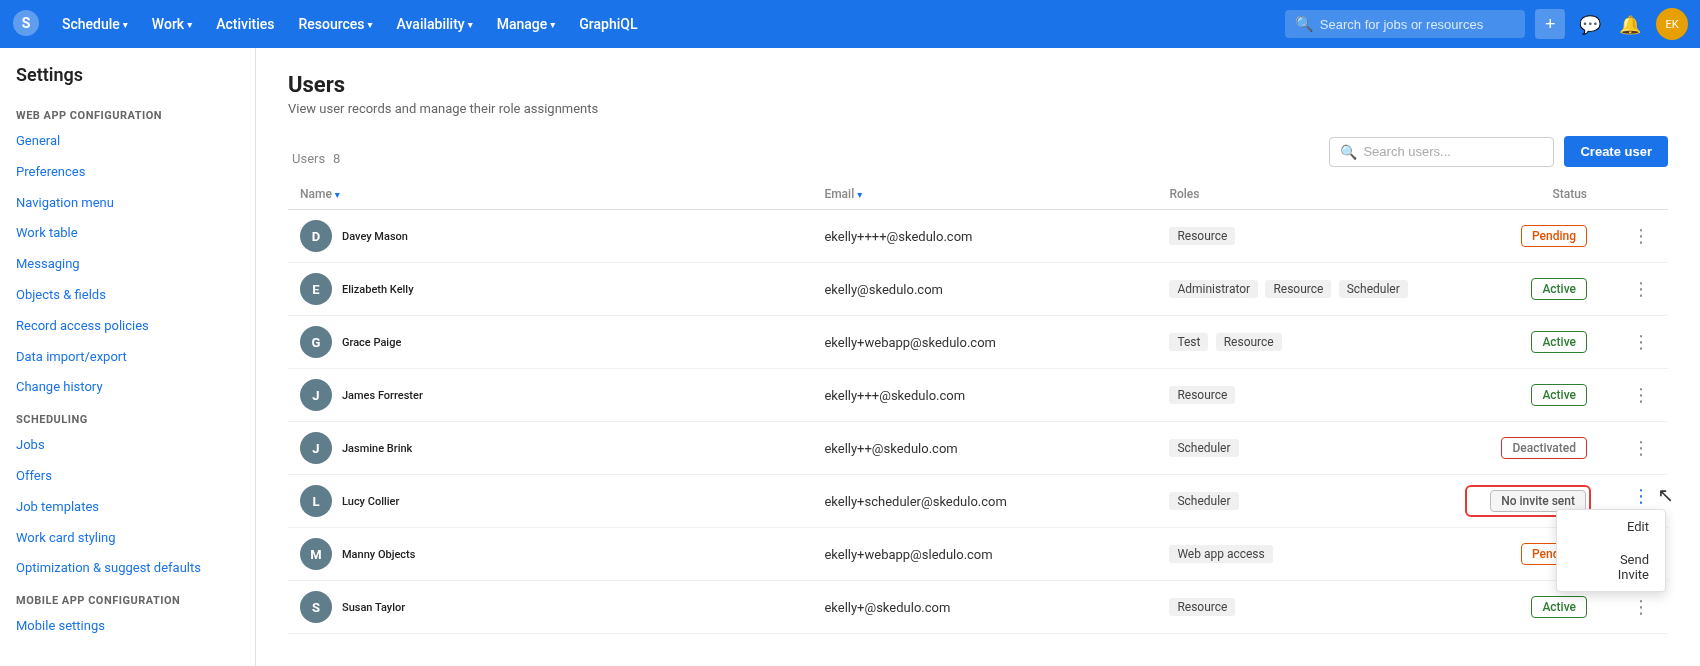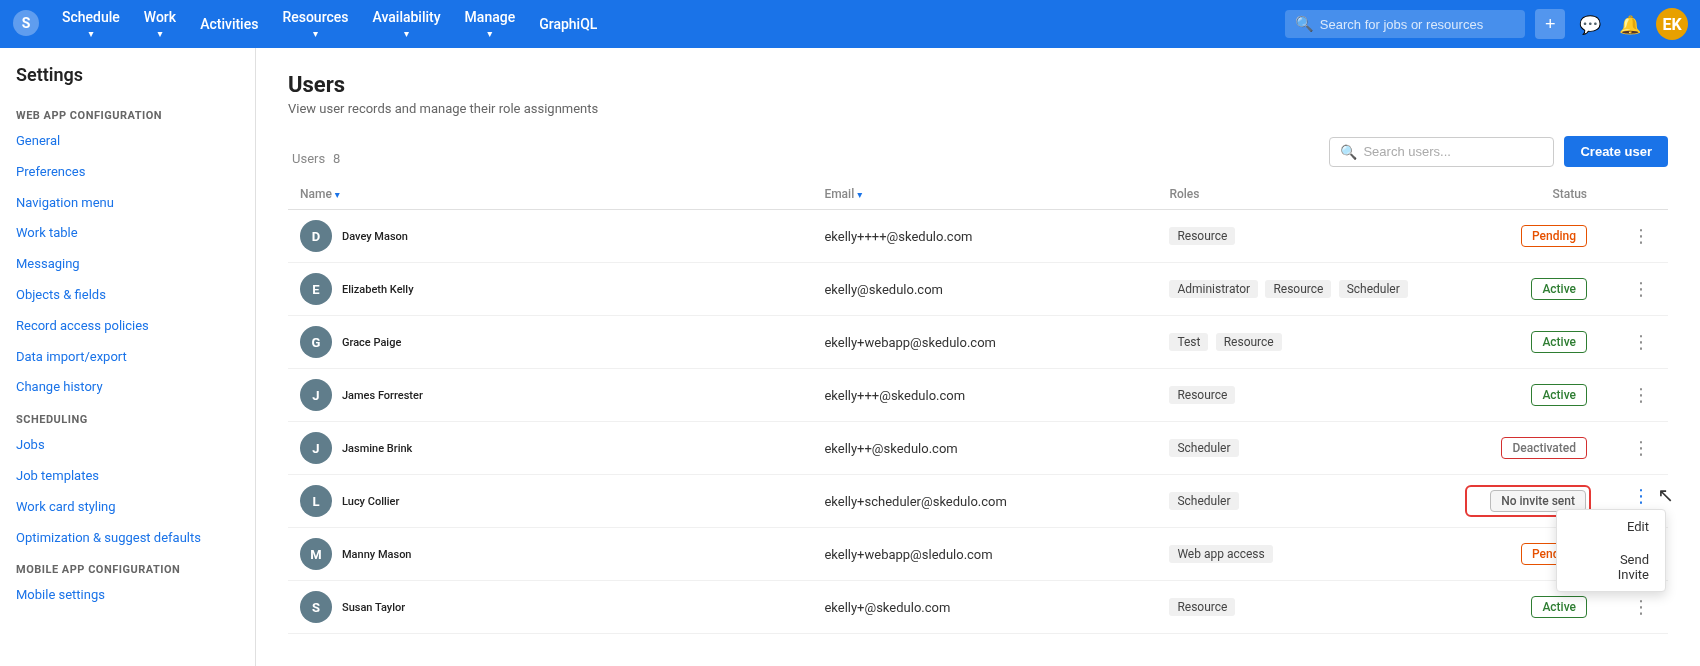--- a/index.html
+++ b/index.html
@@ -13,40 +13,40 @@
       height: 48px;
       padding: 0 12px;
       gap: 4px;
       color: white;
     }
     .topnav-logo { margin-right: 8px; }
     .topnav-logo svg { width: 28px; height: 28px; fill: white; }
     .nav-item {
       display: flex; align-items: center; gap: 3px;
       padding: 6px 10px; border-radius: 4px; cursor: pointer;
-      font-size: 14px; font-weight: 500; color: white; flex-direction: column;
+      font-size: 14px; font-weight: 500; color: white;
     }
     .nav-arrow { font-size: 10px; }
     .topnav-right { margin-left: auto; display: flex; align-items: center; gap: 10px; }
     .search-bar {
       display: flex; align-items: center; background: rgba(255,255,255,0.2);
       border-radius: 4px; padding: 5px 10px; gap: 6px; width: 240px; cursor: text;
     }
     .search-bar input { background: transparent; border: none; outline: none; color: white; font-size: 13px; width: 100%; }
     .search-bar input::placeholder { color: rgba(255,255,255,0.8); }
     .topnav-icon { color: white; cursor: pointer; font-size: 18px; padding: 4px; }
     .plus-btn {
       background: rgba(255,255,255,0.25); border: none; color: white;
       width: 30px; height: 30px; border-radius: 4px; cursor: pointer;
       font-size: 18px; display: flex; align-items: center; justify-content: center;
     }
     .avatar {
       width: 32px; height: 32px; border-radius: 50%; background: #e8a000;
       display: flex; align-items: center; justify-content: center;
-      font-weight: 700; font-size: 16px; color: white; cursor: pointer;
+      font-weight: 400; font-size: 11px; color: white; cursor: pointer;
     }
 
     
     .layout { display: flex; height: calc(666px - 48px); }
 
     
     .sidebar {
       width: 256px; background: white; border-right: 1px solid #e0e0e0;
       overflow-y: auto; padding: 16px 0;
       flex-shrink: 0;
@@ -203,20 +203,21 @@
     <div class="sidebar-item">Work table</div>
     <div class="sidebar-item">Messaging</div>
 
     <div class="sidebar-item">Objects &amp; fields</div>
     <div class="sidebar-item">Record access policies</div>
     <div class="sidebar-item">Data import/export</div>
     <div class="sidebar-item">Change history</div>
 
     <div class="sidebar-section-label">Scheduling</div>
     <div class="sidebar-item">Jobs</div>
+    <div class="sidebar-item">Offers</div>
     <div class="sidebar-item">Job templates</div>
     <div class="sidebar-item">Work card styling</div>
     <div class="sidebar-item">Optimization &amp; suggest defaults</div>
 
     <div class="sidebar-section-label">Mobile app configuration</div>
     <div class="sidebar-item">Mobile settings</div>
 
   </aside>
 
   <main class="main">
@@ -384,21 +385,21 @@
                 <div class="context-menu-item">Send Invite</div>
               </div>
             </div>
           </td>
         </tr>
 
         <tr>
           <td class="col-name">
             <div class="user-cell">
               <div class="user-avatar" style="background:#607d8b;">M</div>
-              <span class="user-name">Manny Mason</span>
+              <span class="user-name">Manny Objects</span>
             </div>
           </td>
           <td class="col-email">ekelly+webapp@sledulo.com</td>
           <td class="col-roles">
             <span class="role-badge">Web app access</span>
           </td>
           <td class="col-status status-cell">
             <span class="status-badge status-pending">Pending</span>
           </td>
           <td class="col-actions actions-cell">

